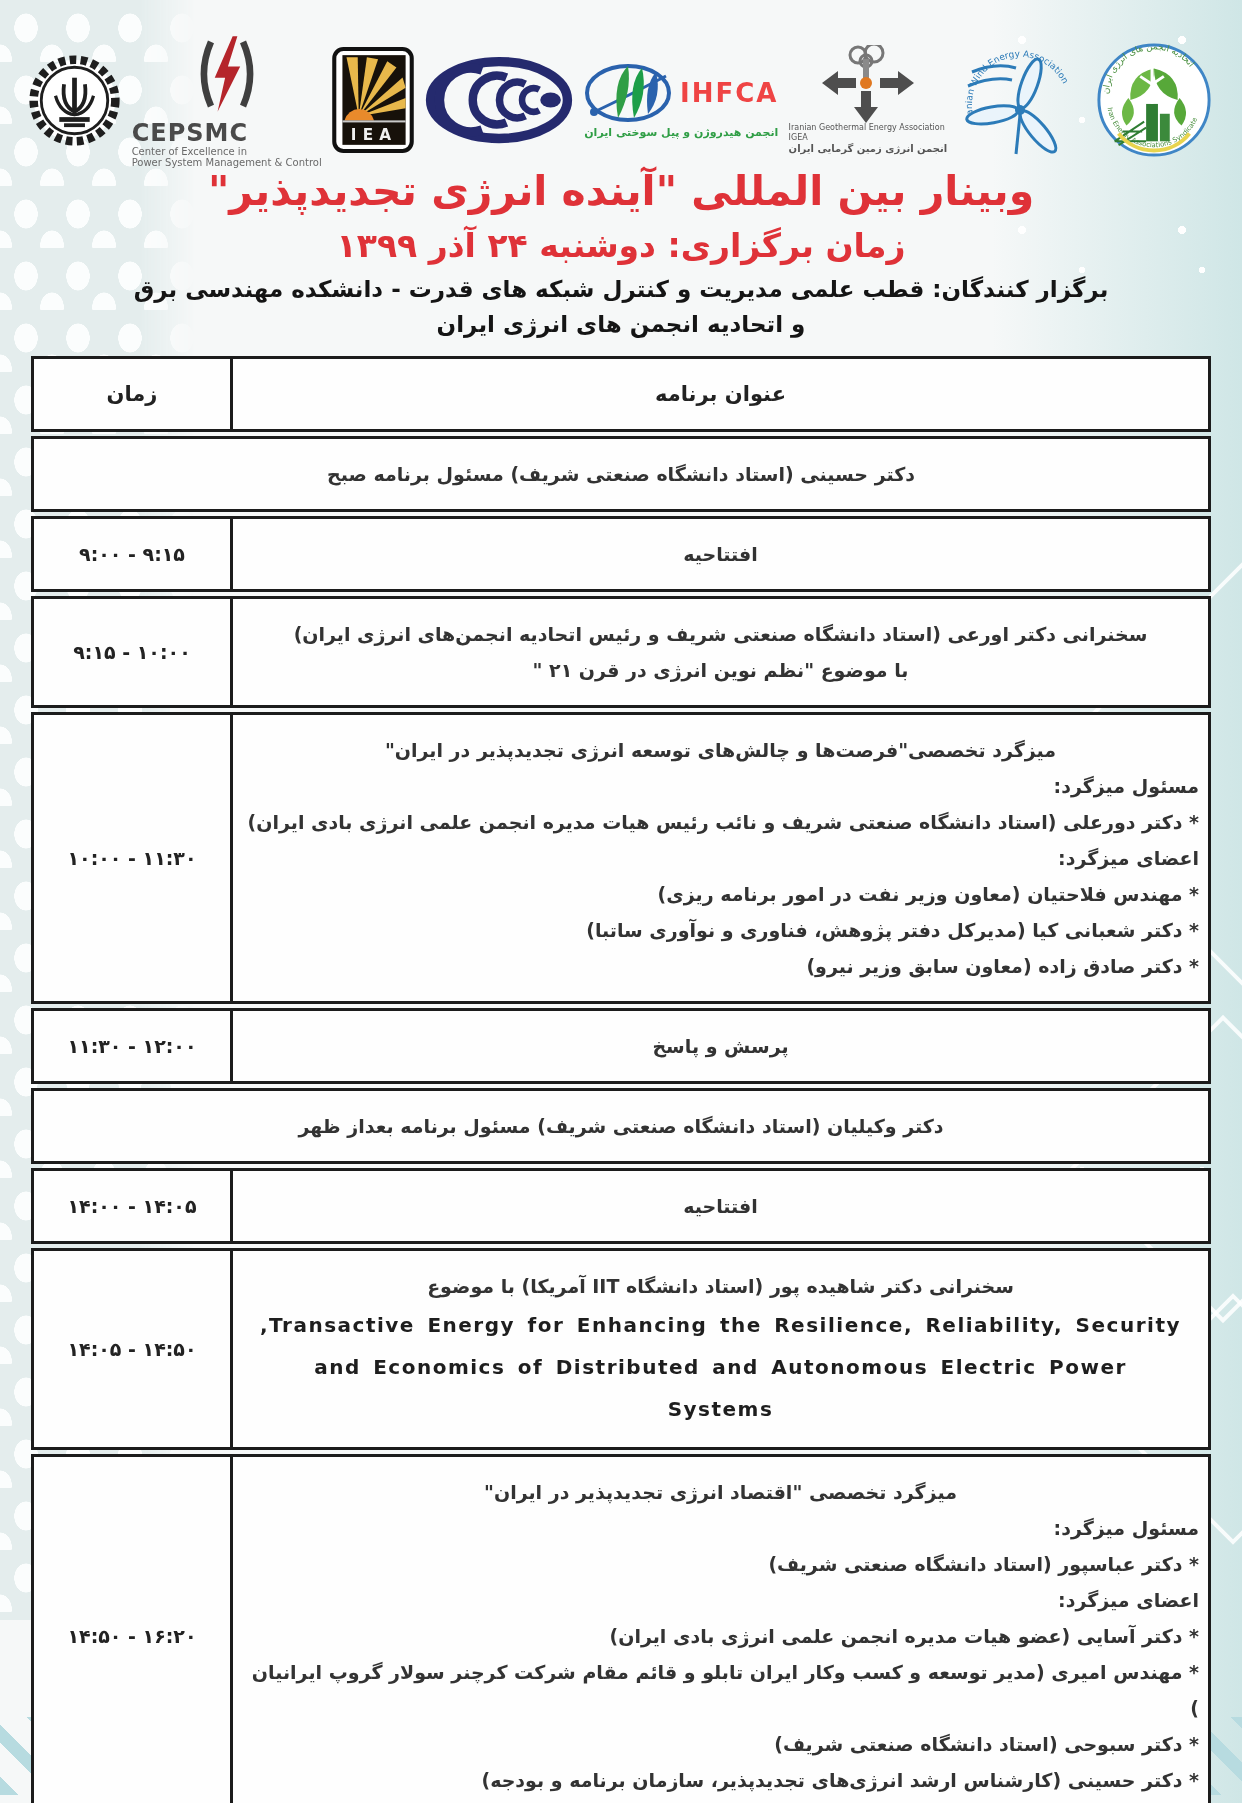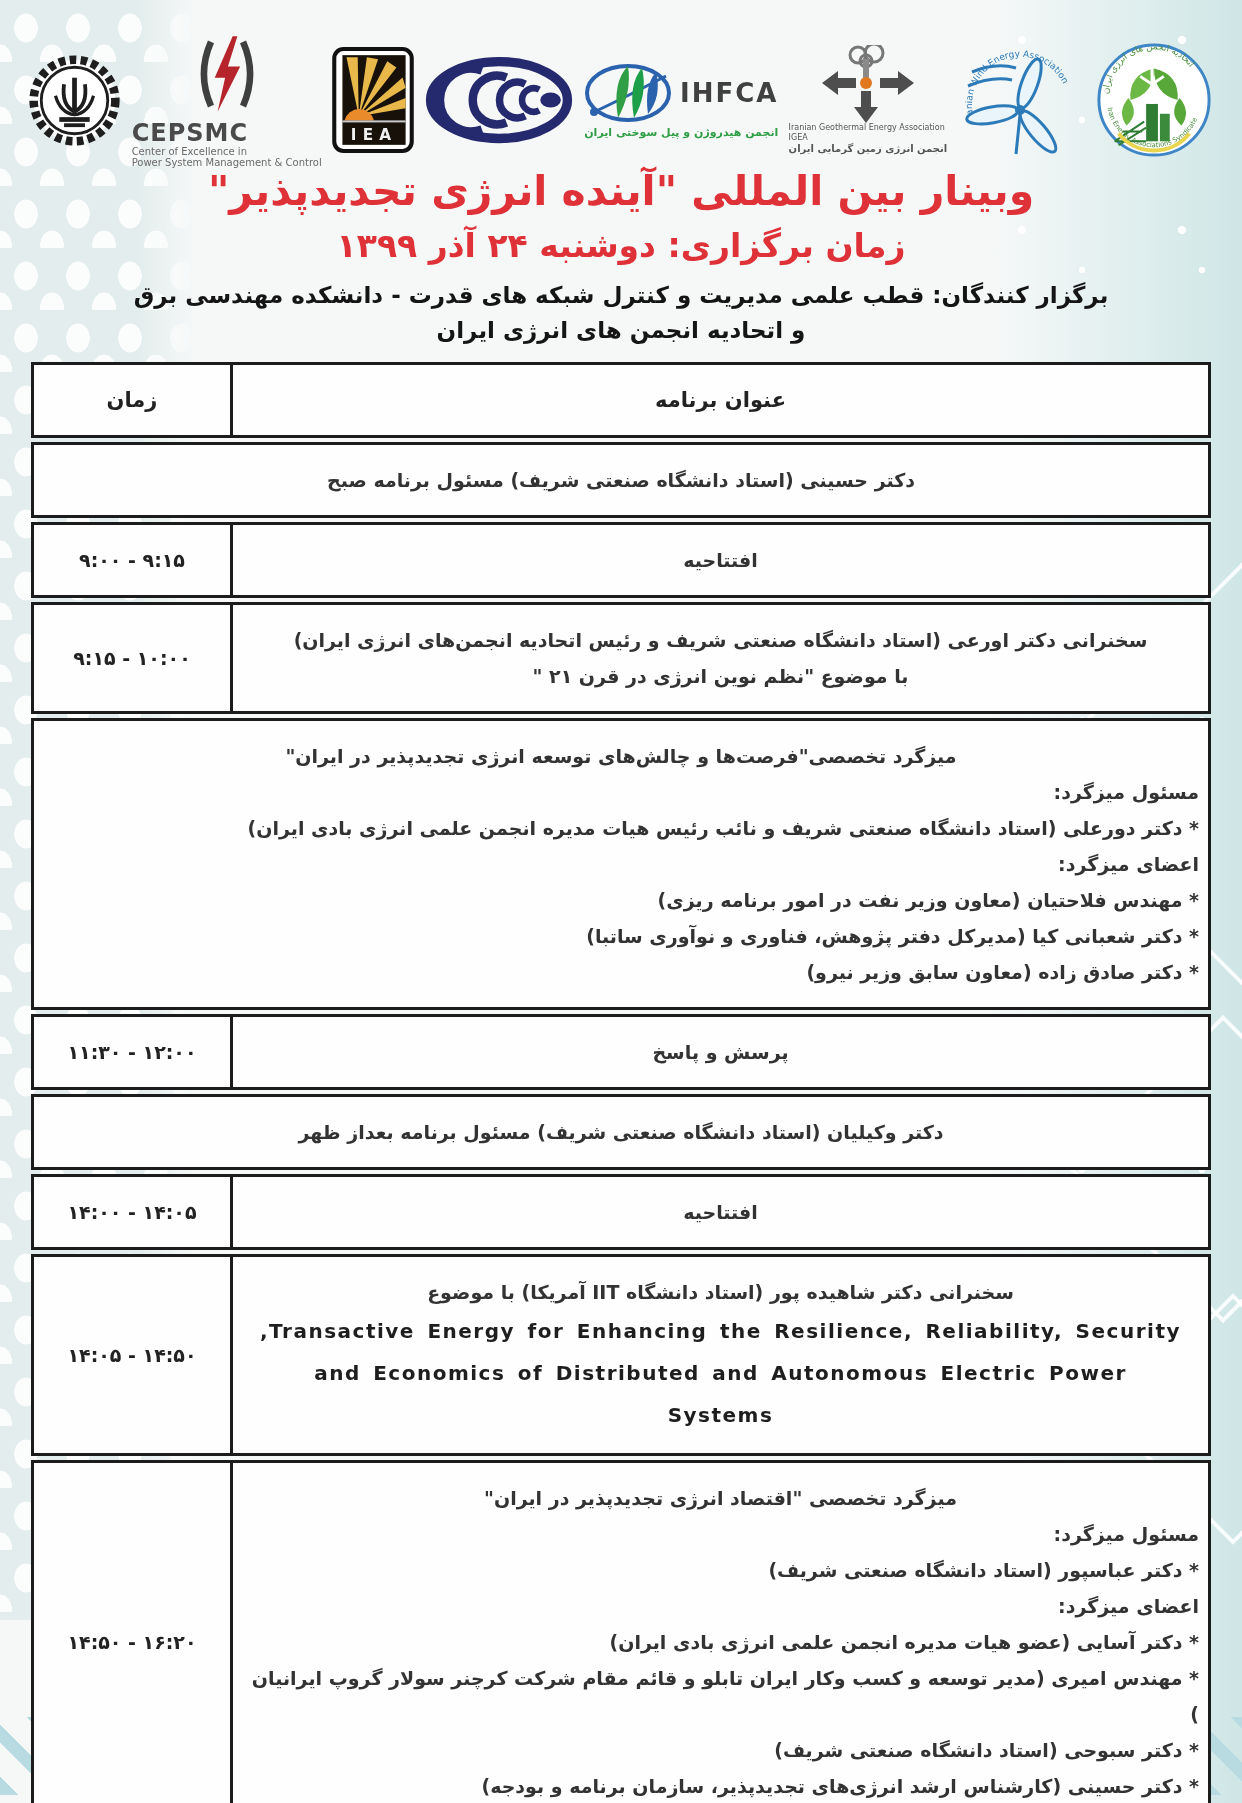--- a/index.html
+++ b/index.html
@@ -40,39 +40,39 @@
   .poster{position:relative; z-index:2; padding-top:40px;}
   .logos-row{
     width:1205px; margin:0 auto; display:flex; align-items:center;
     justify-content:space-between; height:120px; padding:0 8px; box-sizing:border-box;
   }
   .logo{flex:0 1 auto; display:flex; flex-direction:column; align-items:center;}
   .cepsmc{flex-direction:column; gap:4px; align-items:center;}
   .cepsmc-text{line-height:1.1; color:#555;}
   .cepsmc-acronym{font-size:24px; font-weight:bold; color:#4a4a4a; letter-spacing:1px;}
   .cepsmc-sub{font-size:10px; color:#6a6a6a;}
-  .ihfca-acronym{font-size:26px; font-weight:bold; color:#404040; letter-spacing:2px;}
+  .ihfca-acronym{font-size:26px; font-weight:bold; color:#ef4444; letter-spacing:2px;}
   .ihfca-caption{font-size:11px; color:#2f9e45; direction:rtl; margin-top:2px; font-weight:bold;}
   .geo-caption{font-size:8px; color:#555; line-height:1.25;}
   .geo-caption .fa{direction:rtl; font-size:10px; font-weight:bold;}
   .ihfca-top{display:flex; align-items:center; gap:4px;}
   
   .title{
     direction:rtl; text-align:center; color:#df3238; font-weight:bold;
     font-size:41px; margin-top:4px; line-height:54px;
   }
   .date-line{
     direction:rtl; text-align:center; color:#df3238; font-weight:bold;
     font-size:33px; margin-top:6px; line-height:44px;
   }
   .org-line{
     direction:rtl; text-align:center; color:#151515; font-weight:bold;
     font-size:23px; line-height:35px;
   }
-  .org1{margin-top:10px;}
+  .org1{margin-top:4px;}
   
   .schedule{width:1180px; margin:14px auto 0;}
   .t-row{
     display:flex; direction:ltr; border:3px solid #1c1c1c; margin-top:4px;
     background:#fefefe; align-items:stretch;
   }
   .t-row:first-child{margin-top:0;}
   .t-time{
     width:196px; border-right:3px solid #1c1c1c; display:flex; align-items:center;
     justify-content:center; font-weight:bold; font-size:19px; color:#222;
@@ -280,20 +280,21 @@
           </div>
         </div>
         <div class="t-row item">
           <div class="t-time">۹:۱۵ - ۱۰:۰۰</div>
           <div class="t-body">
             <div class="t-line center">سخنرانی دکتر اورعی (استاد دانشگاه صنعتی شریف و رئیس اتحادیه انجمن‌های انرژی ایران)</div>
             <div class="t-line center">با موضوع "نظم نوین انرژی در قرن ۲۱ "</div>
           </div>
         </div>
         <div class="t-row item">
+          <div class="t-time">۱۰:۰۰ - ۱۱:۳۰</div>
           <div class="t-body">
             <div class="t-line center">میزگرد تخصصی"فرصت‌ها و چالش‌های توسعه انرژی تجدیدپذیر در ایران"</div>
             <div class="t-line right">مسئول میزگرد:</div>
             <div class="t-line right">* دکتر دورعلی (استاد دانشگاه صنعتی شریف و نائب رئیس هیات مدیره انجمن علمی انرژی بادی ایران)</div>
             <div class="t-line right">اعضای میزگرد:</div>
             <div class="t-line right">* مهندس فلاحتیان (معاون وزیر نفت در امور برنامه ریزی)</div>
             <div class="t-line right">* دکتر شعبانی کیا (مدیرکل دفتر پژوهش، فناوری و نوآوری ساتبا)</div>
             <div class="t-line right">* دکتر صادق زاده (معاون سابق وزیر نیرو)</div>
           </div>
         </div>

